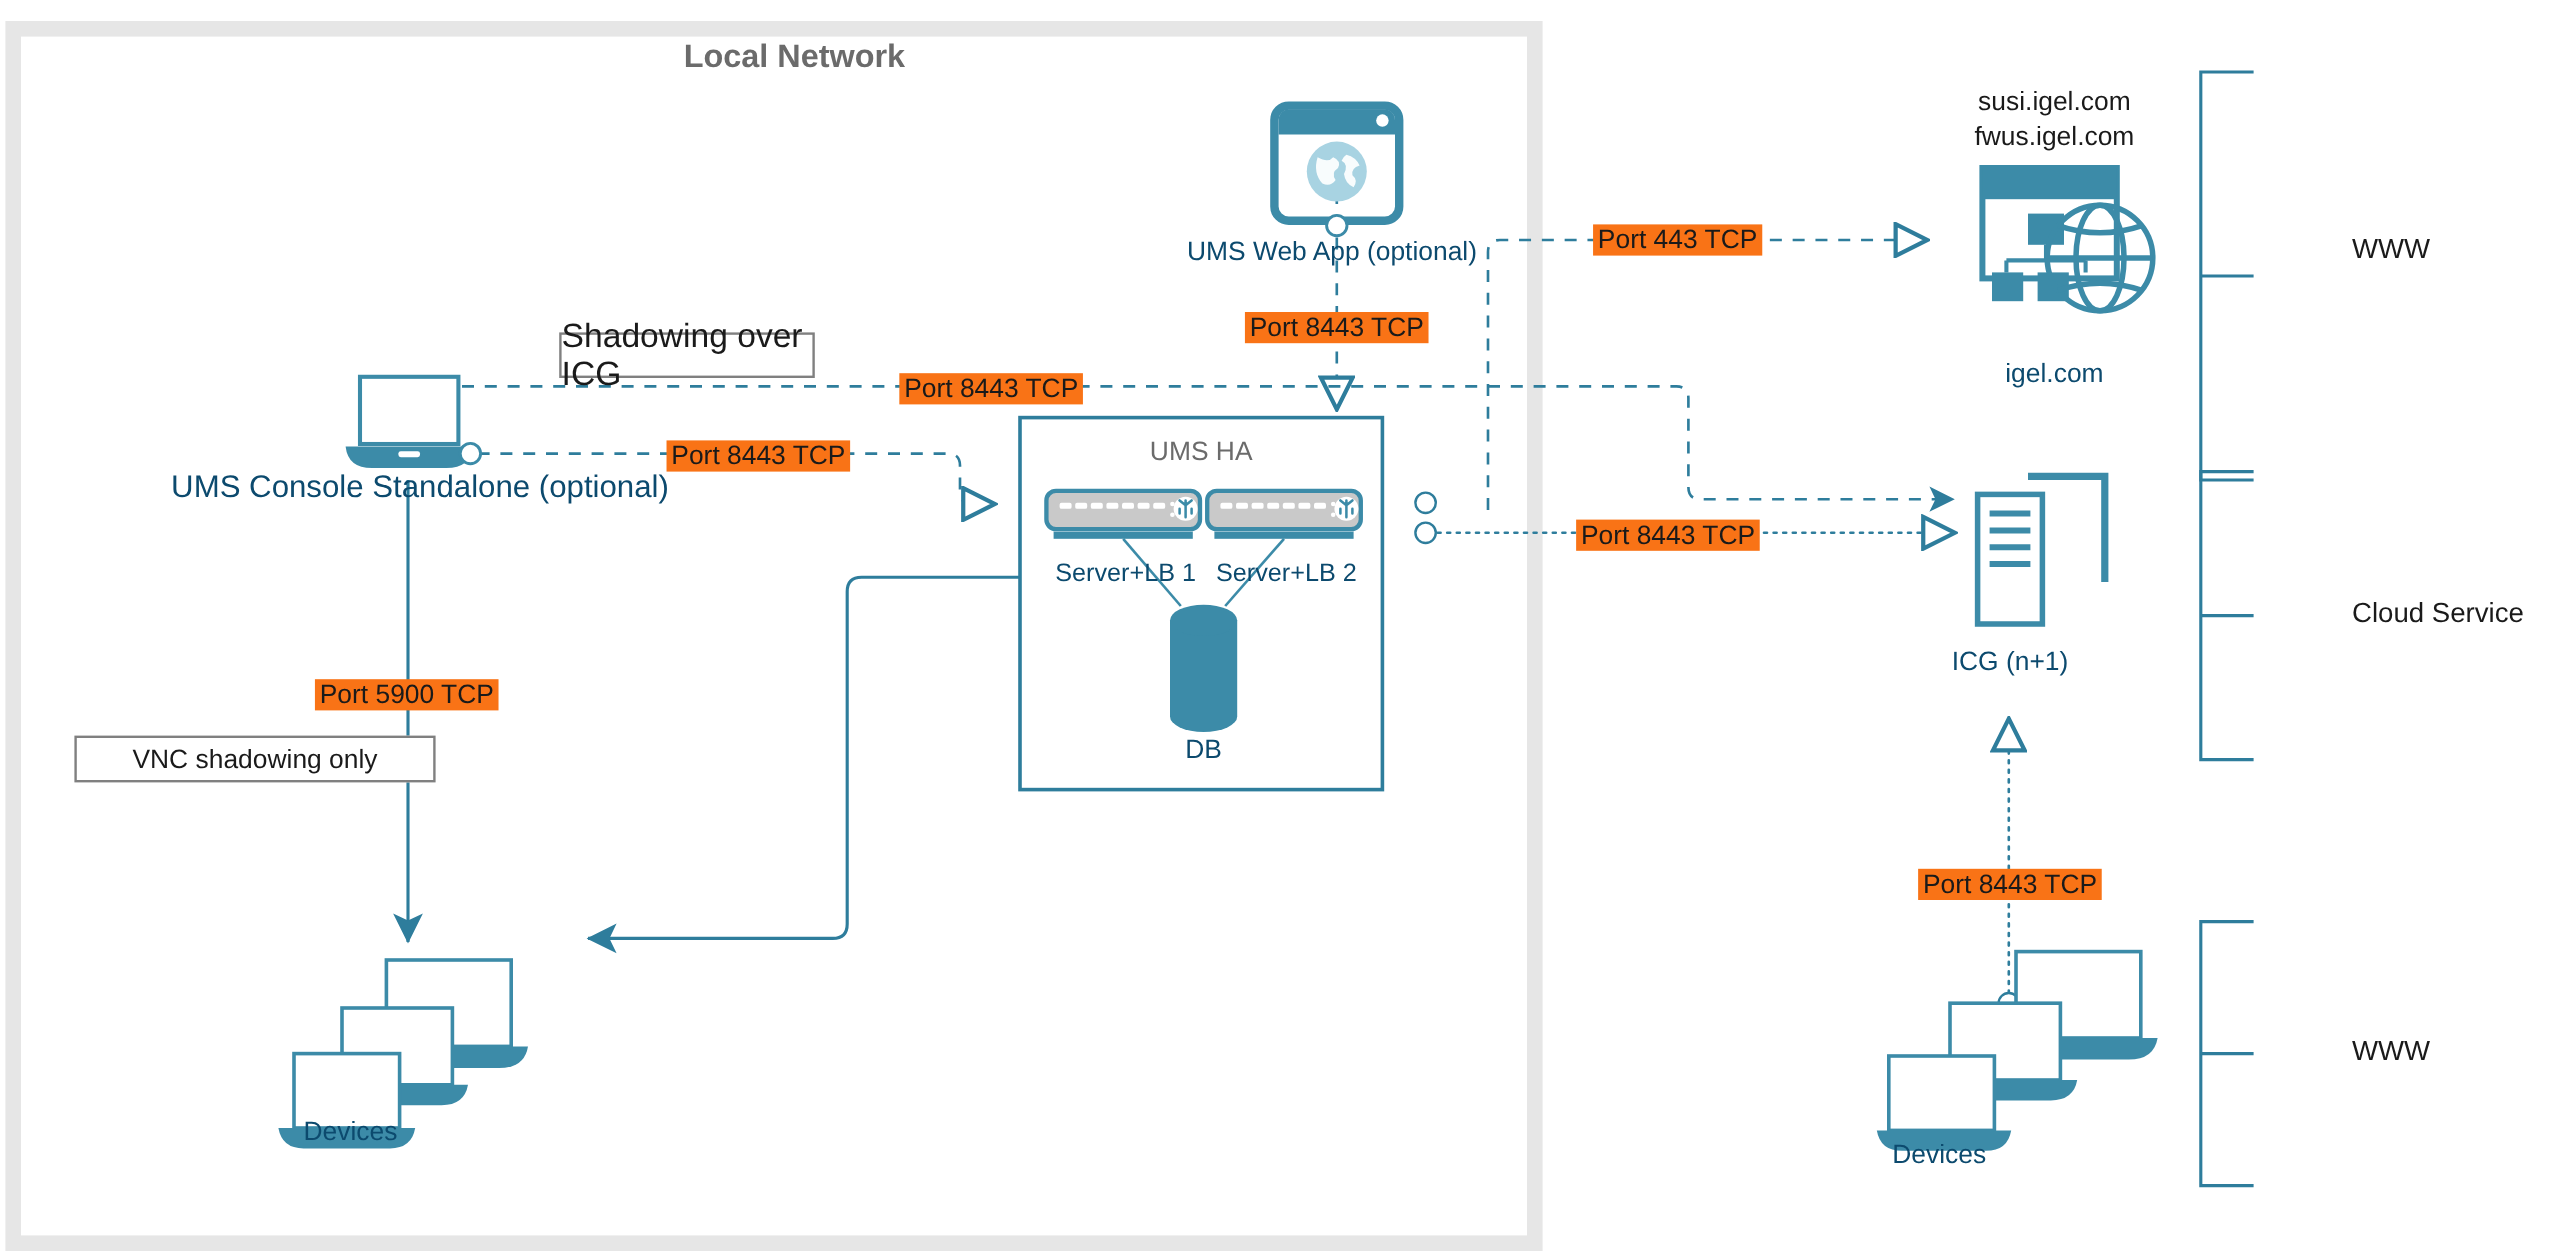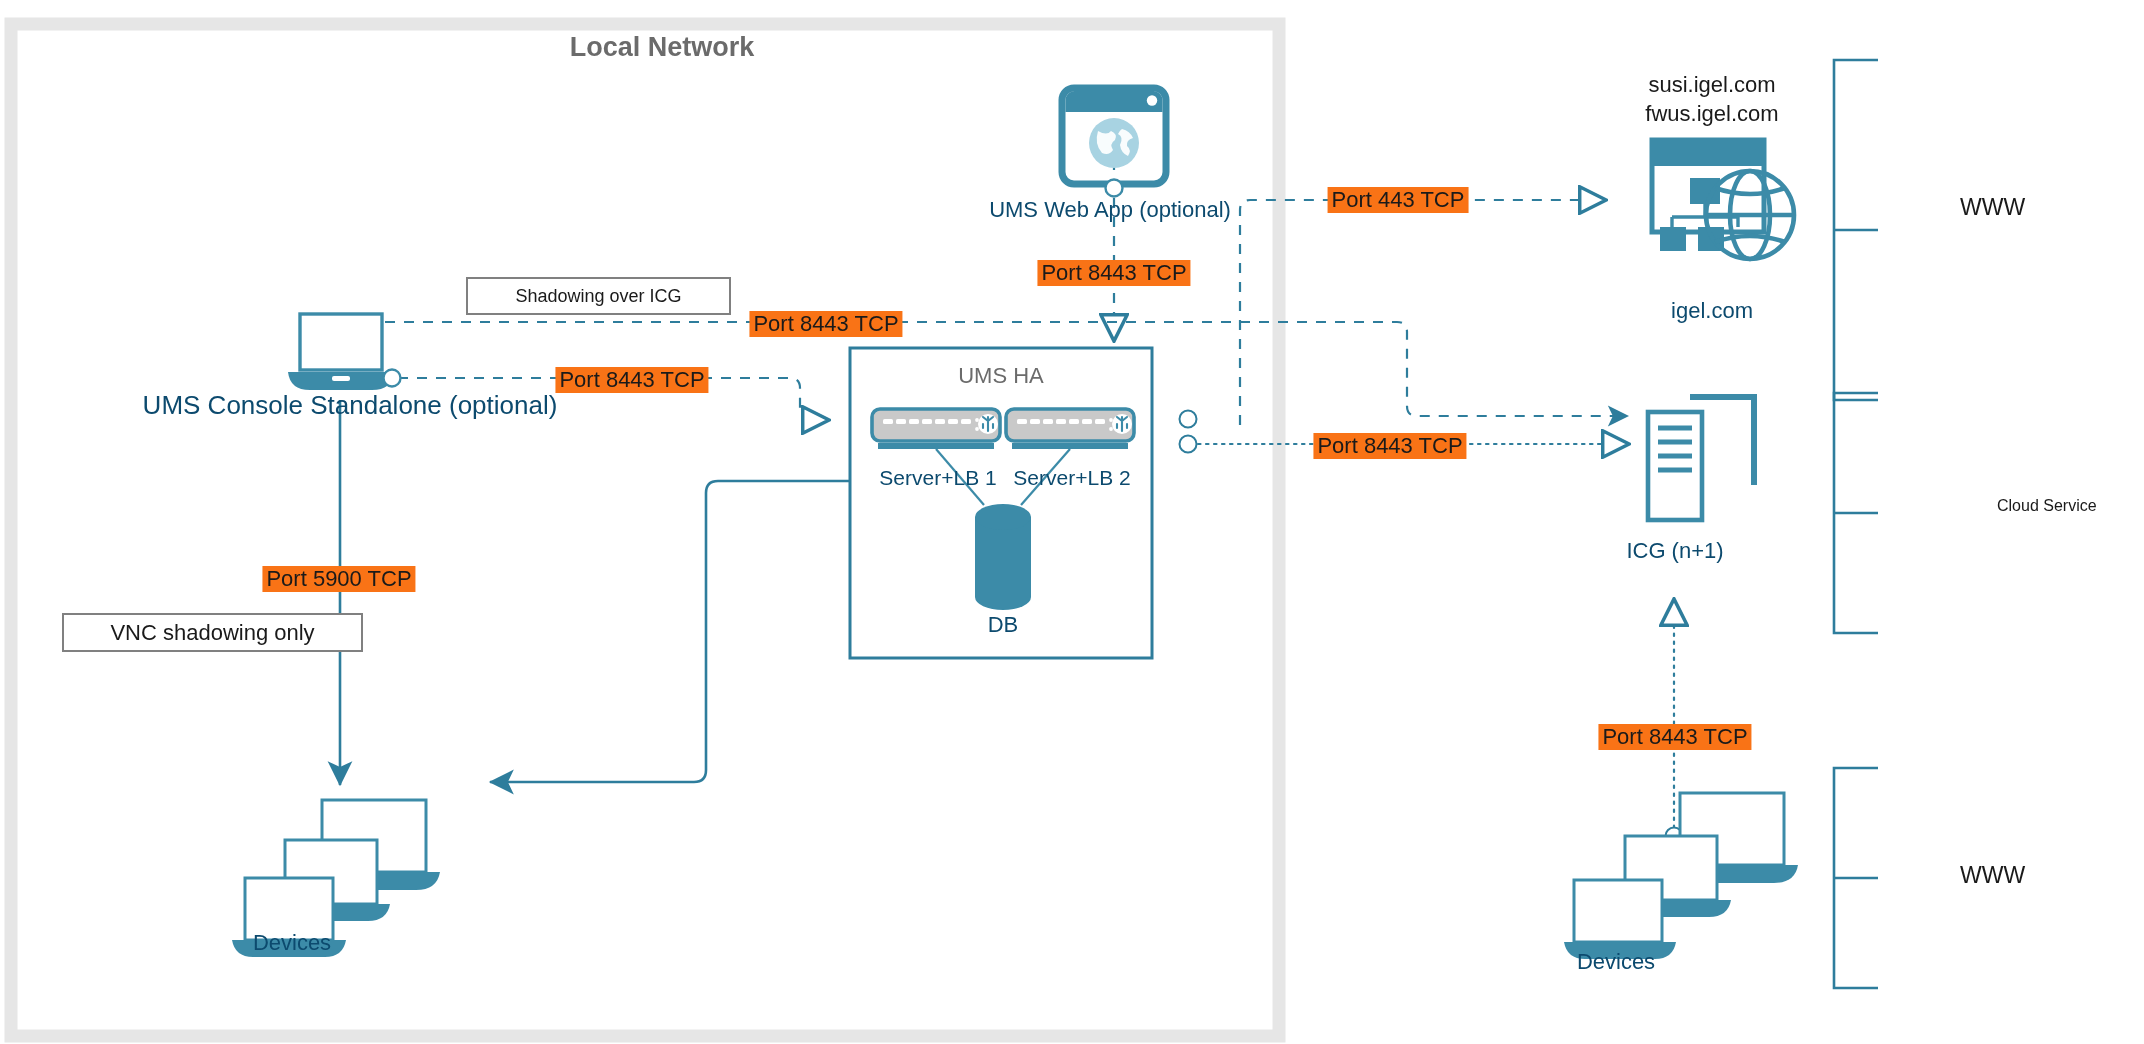--- a/index.html
+++ b/index.html
@@ -198,21 +198,21 @@
   <div class="lbl teal ctr" style="left:1675px;top:538px;font-size:22px;">ICG (n+1)</div>
 
   <div class="lbl dark ctr portlbl" style="left:1398px;top:187px;font-size:22px;">Port 443 TCP</div>
   <div class="lbl dark ctr portlbl" style="left:1114px;top:260px;font-size:22px;">Port 8443 TCP</div>
   <div class="lbl dark ctr portlbl" style="left:826px;top:311px;font-size:22px;">Port 8443 TCP</div>
   <div class="lbl dark ctr portlbl" style="left:632px;top:367px;font-size:22px;">Port 8443 TCP</div>
   <div class="lbl dark ctr portlbl" style="left:1390px;top:433px;font-size:22px;">Port 8443 TCP</div>
   <div class="lbl dark ctr portlbl" style="left:339px;top:566px;font-size:22px;">Port 5900 TCP</div>
   <div class="lbl dark ctr portlbl" style="left:1675px;top:724px;font-size:22px;">Port 8443 TCP</div>
 
-  <div class="boxnote" style="left:466px;top:277px;width:265px;height:38px;font-size:18px;">Shadowing over ICG</div>
+  <div class="boxnote" style="left:466px;top:277px;width:213px;height:38px;font-size:28px;">Shadowing over ICG</div>
   <div class="boxnote" style="left:62px;top:613px;width:301px;height:39px;font-size:22px;">VNC shadowing only</div>
 
   <div class="lbl dark" style="left:1960px;top:194px;font-size:23px;">WWW</div>
-  <div class="lbl dark" style="left:1960px;top:497px;font-size:16px;margin-left:37px;">Cloud Service</div>
+  <div class="lbl dark" style="left:1960px;top:497px;font-size:23px;">Cloud Service</div>
   <div class="lbl dark" style="left:1960px;top:862px;font-size:23px;">WWW</div>
 
 
 </div>
 
 </body></html>

